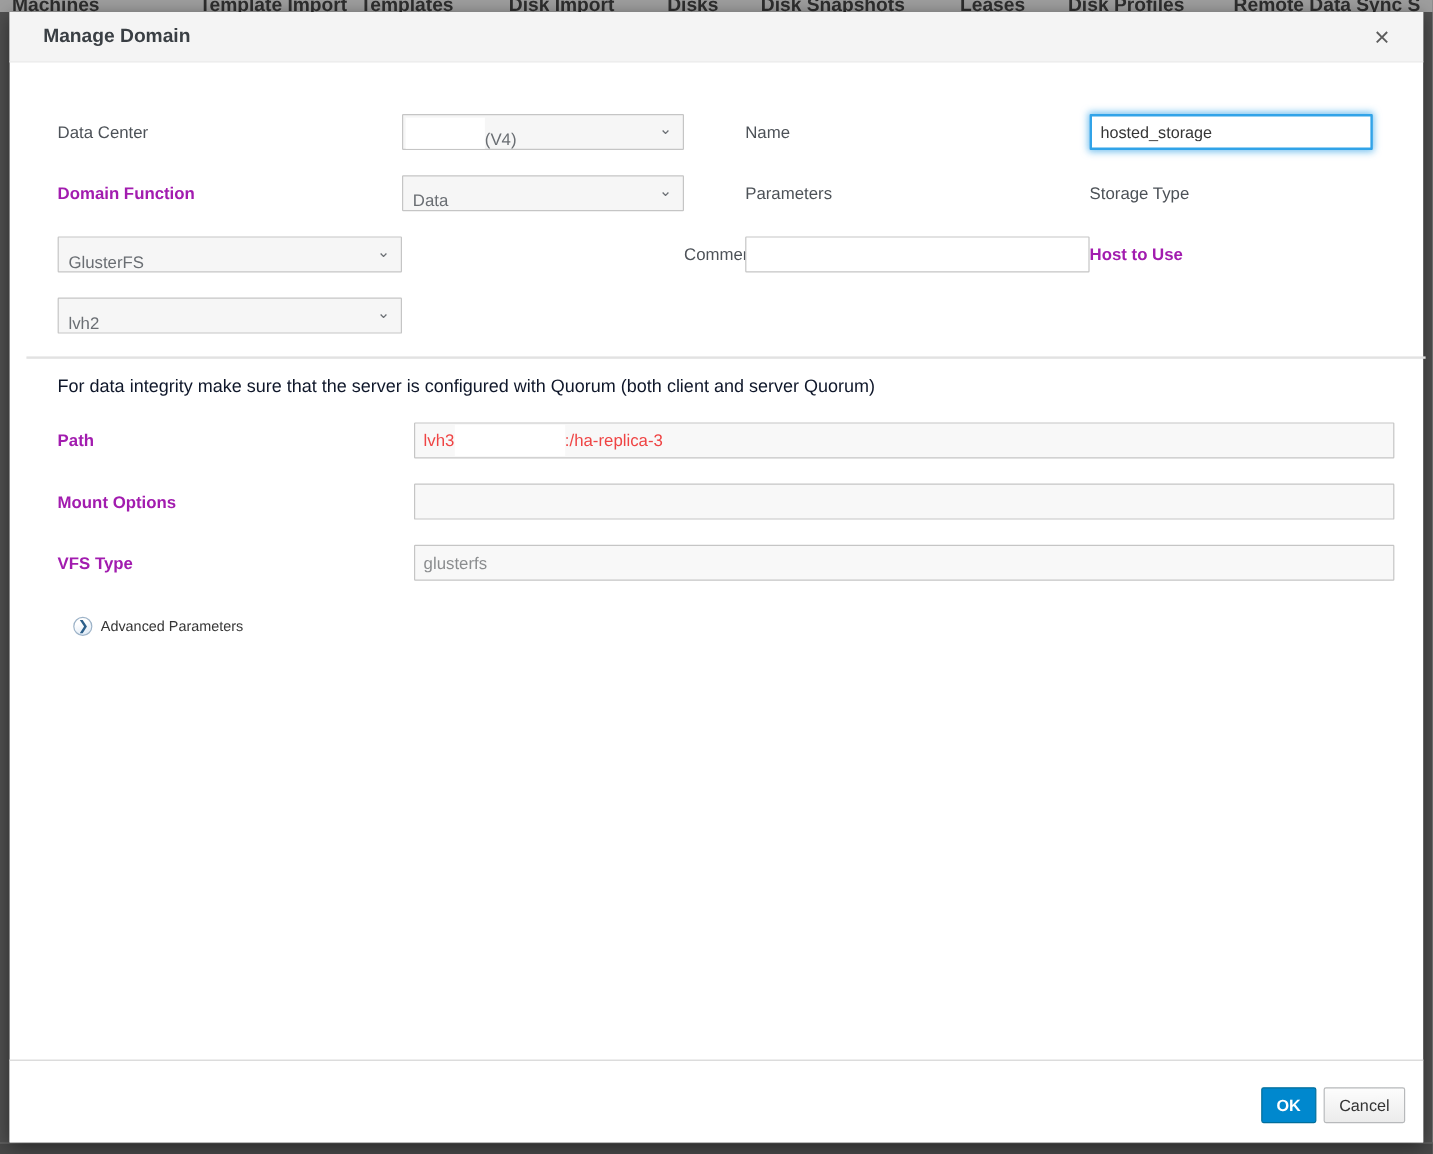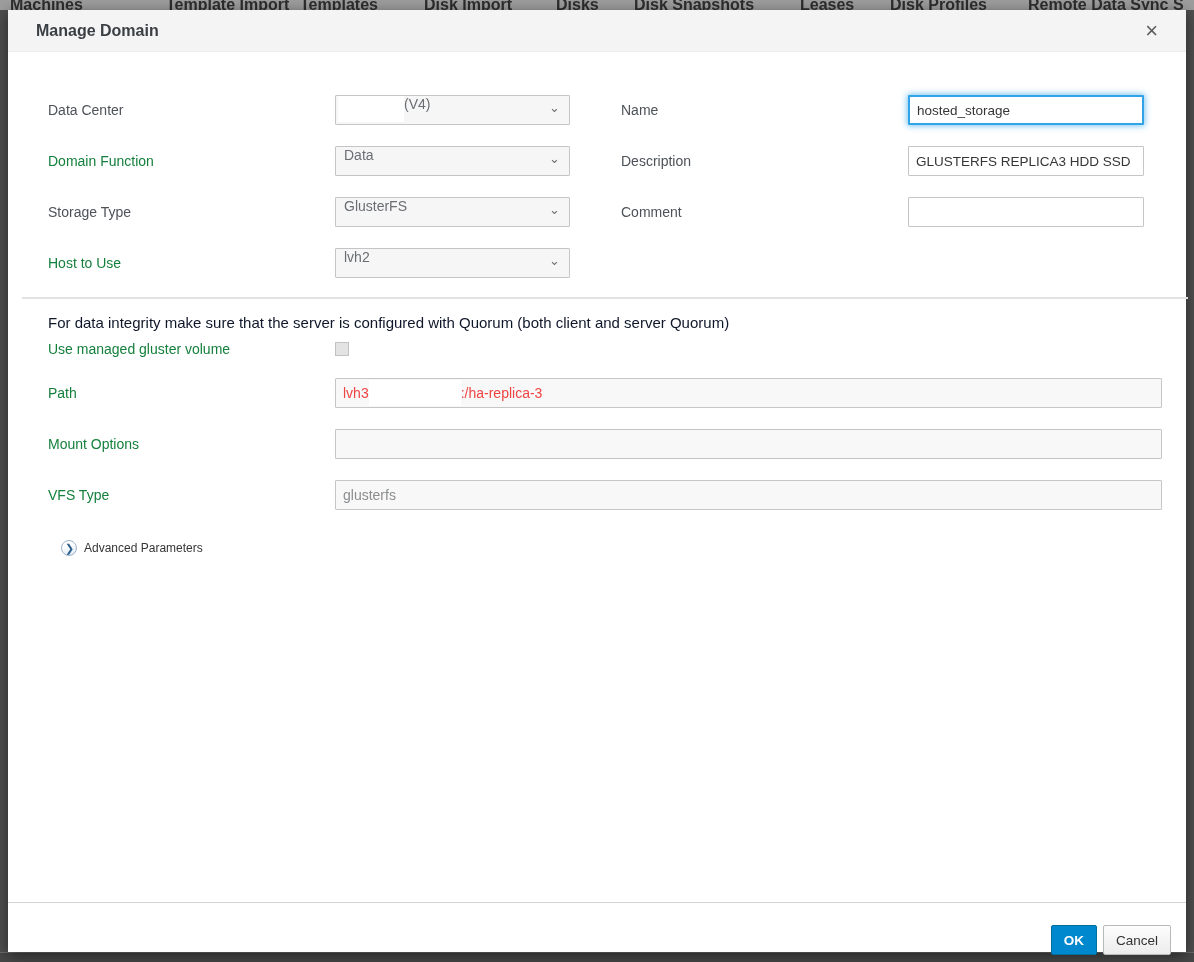--- a/index.html
+++ b/index.html
@@ -43,25 +43,25 @@
 
   
   .grid-top {
     display:grid;
     grid-template-columns:287px 235px 51px 287px 236px;
     grid-auto-rows:30px;
     row-gap:21px;
     align-items:center;
   }
   .f-label { font-size:14px; color:#4d5258; }
-  .f-label.dim { color:#15803d; }
+  .f-label.dim { color:#a21caf;font-weight:bold; }
 
   .sel {
     height:30px; border:1px solid #c5c5c5; background:#f6f6f6; border-radius:1px;
-    display:flex; align-items:flex-start; padding:0 8px; position:relative;
+    display:flex; align-items:flex-end; padding:0 8px; position:relative;
     font-size:14px; color:#6a6e73; cursor:default;
   }
   .sel .chev {
     position:absolute; right:9px; top:4px; font-size:13px; color:#6a6e73;
   }
   .redact { display:inline-block; height:26px; background:#ffffff; }
   .redact.dc { width:66px; margin-left:-6px; }
   .redact.path { width:92px; }
 
   .txt {
@@ -83,41 +83,41 @@
 
   .warning { margin-top:15px; font-size:15px; color:#0f172a; }
 
   .managed-row { margin-top:10px; display:flex; align-items:center; height:16px; }
   .managed-row .f-label { width:287px; }
   .checkbox {
     width:14px; height:14px; background:#e3e3e3; border:1px solid #c2c2c2;
     display:inline-block;
   }
 
-  .wide-row { display:flex; align-items:center; margin-top:21px; }
+  .wide-row { display:flex; align-items:center; margin-top:21px;gap:10px; }
   .wide-row .f-label { width:287px; flex:none; }
   .wide-row .ctrl { flex:1; }
   .pathbox {
     height:30px; border:1px solid #c5c5c5; border-radius:1px; background:#f8f8f8;
     display:flex; align-items:center; padding:0 7px;
     font-size:14px; color:#ef4444;
   }
 
   .adv-row { margin-top:30px; display:flex; align-items:center; padding-left:13px; cursor:pointer; }
   .adv-icon {
     width:16px; height:16px; border-radius:50%;
     border:1px solid #9db3c8; background:linear-gradient(160deg,#ffffff 30%,#dce8f5);
     color:#2c5f8a; font-size:11px; font-weight:700;
     display:flex; align-items:center; justify-content:center;
     line-height:1; padding-left:1px;
   }
   .adv-label { margin-left:7px; font-size:12px; color:#363636; }
 
   .modal-footer {
-    position:absolute; left:0; bottom:0; width:100%; height:50px;
+    position:absolute; left:0; bottom:0; width:100%; height:69px;
     border-top:1px solid #d4d4d4; background:#fff;
   }
   .footer-btns { position:absolute; right:15px; top:22px; display:flex; gap:6px; }
   .btn {
     height:30px; font-size:13.5px; font-family:inherit; border-radius:2px;
     cursor:pointer; padding:0 12px;
   }
   .btn-ok {
     background:#0088ce; border:1px solid #006e9c; color:#ffffff; font-weight:600;
   }
@@ -161,22 +161,21 @@
       <span></span>
       <span class="f-label">Name</span>
       <input class="txt focused" value="hosted_storage" style="">
 
       <span class="f-label dim">Domain Function</span>
       <div class="sel">
         <span>Data</span>
         <span class="chev">⌄</span>
       </div>
       <span></span>
-      <span class="f-label">Description</span>
-      <input class="txt" value="GLUSTERFS REPLICA3 HDD SSD" style="">
+      <span class="f-label">Parameters</span>
 
       <span class="f-label">Storage Type</span>
       <div class="sel">
         <span>GlusterFS</span>
         <span class="chev">⌄</span>
       </div>
       <span></span>
       <span class="f-label">Comment</span>
       <input class="txt" value="" style="">
 
@@ -187,24 +186,20 @@
       </div>
       <span></span>
         <span></span>
         <span></span>
     </div>
 
     <hr class="hr-sep">
 
     <div class="warning">For data integrity make sure that the server is configured with Quorum (both client and server Quorum)</div>
 
-    <div class="managed-row">
-      <span class="f-label dim">Use managed gluster volume</span>
-      <span class="checkbox"></span>
-    </div>
 
     <div class="wide-row">
       <span class="f-label dim">Path</span>
       <div class="ctrl pathbox">
         <span>lvh3</span>
         <span class="redact path"></span>
         <span>:/ha-replica-3</span>
       </div>
     </div>
 

